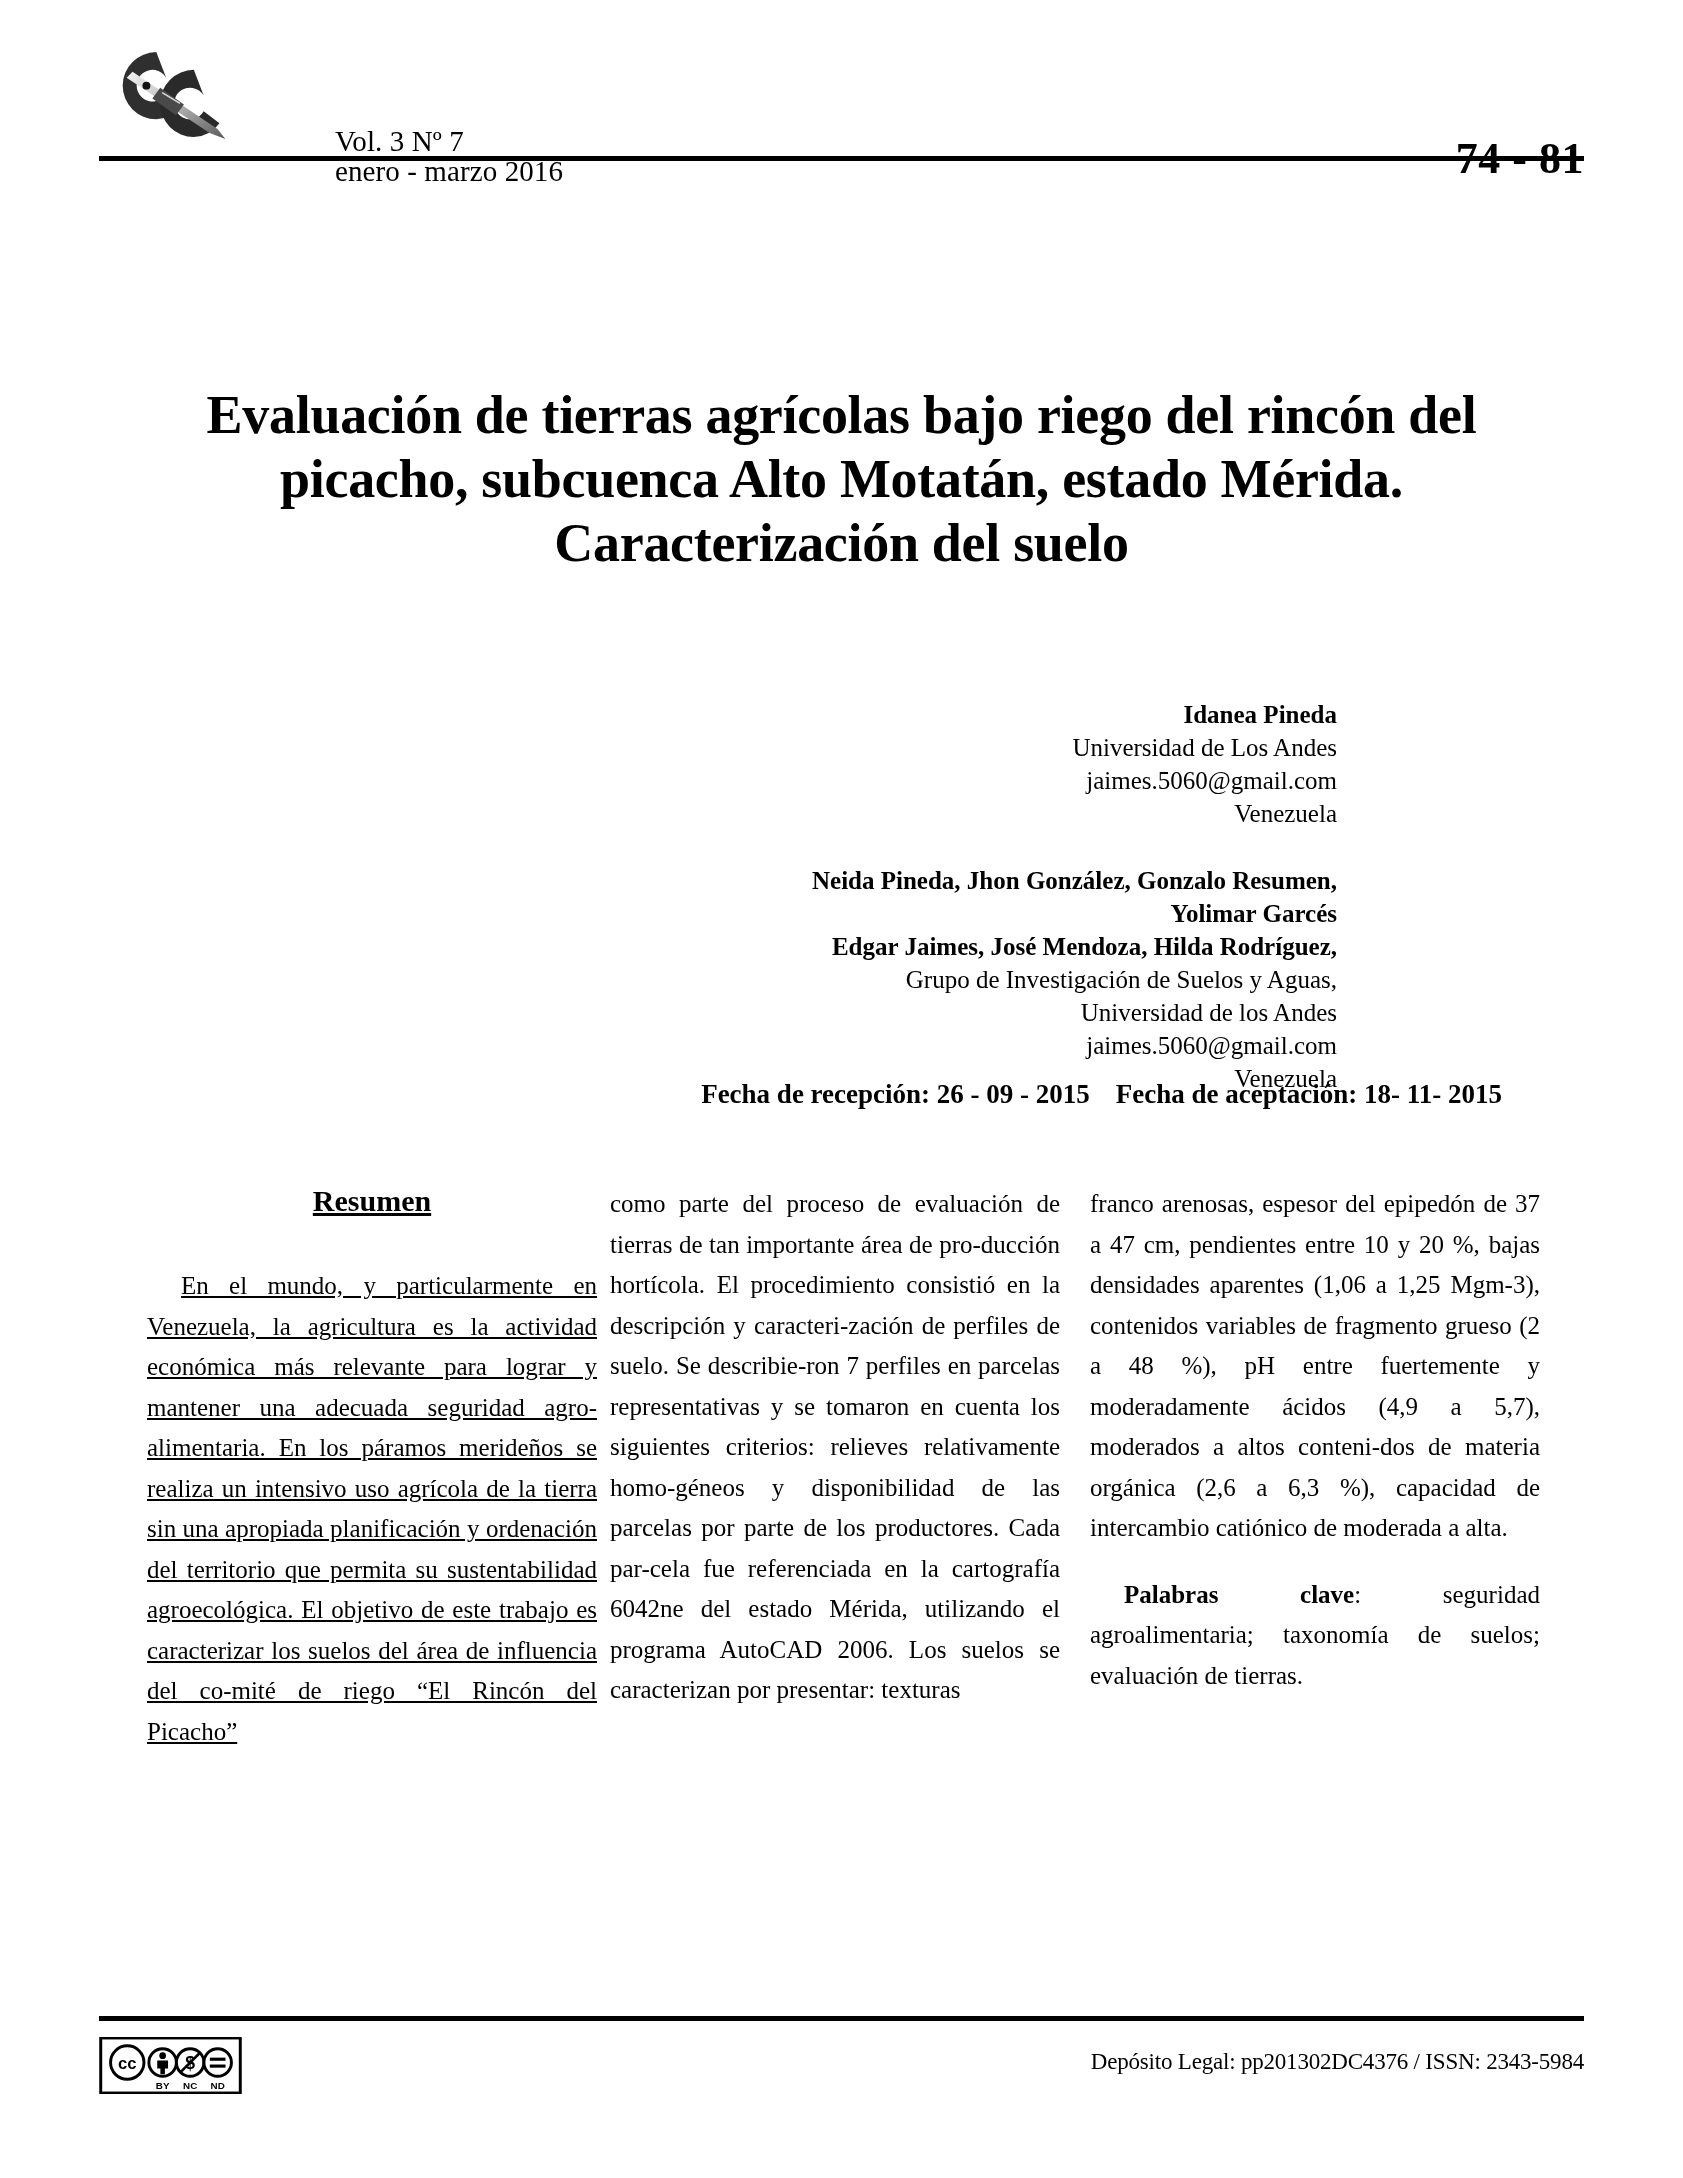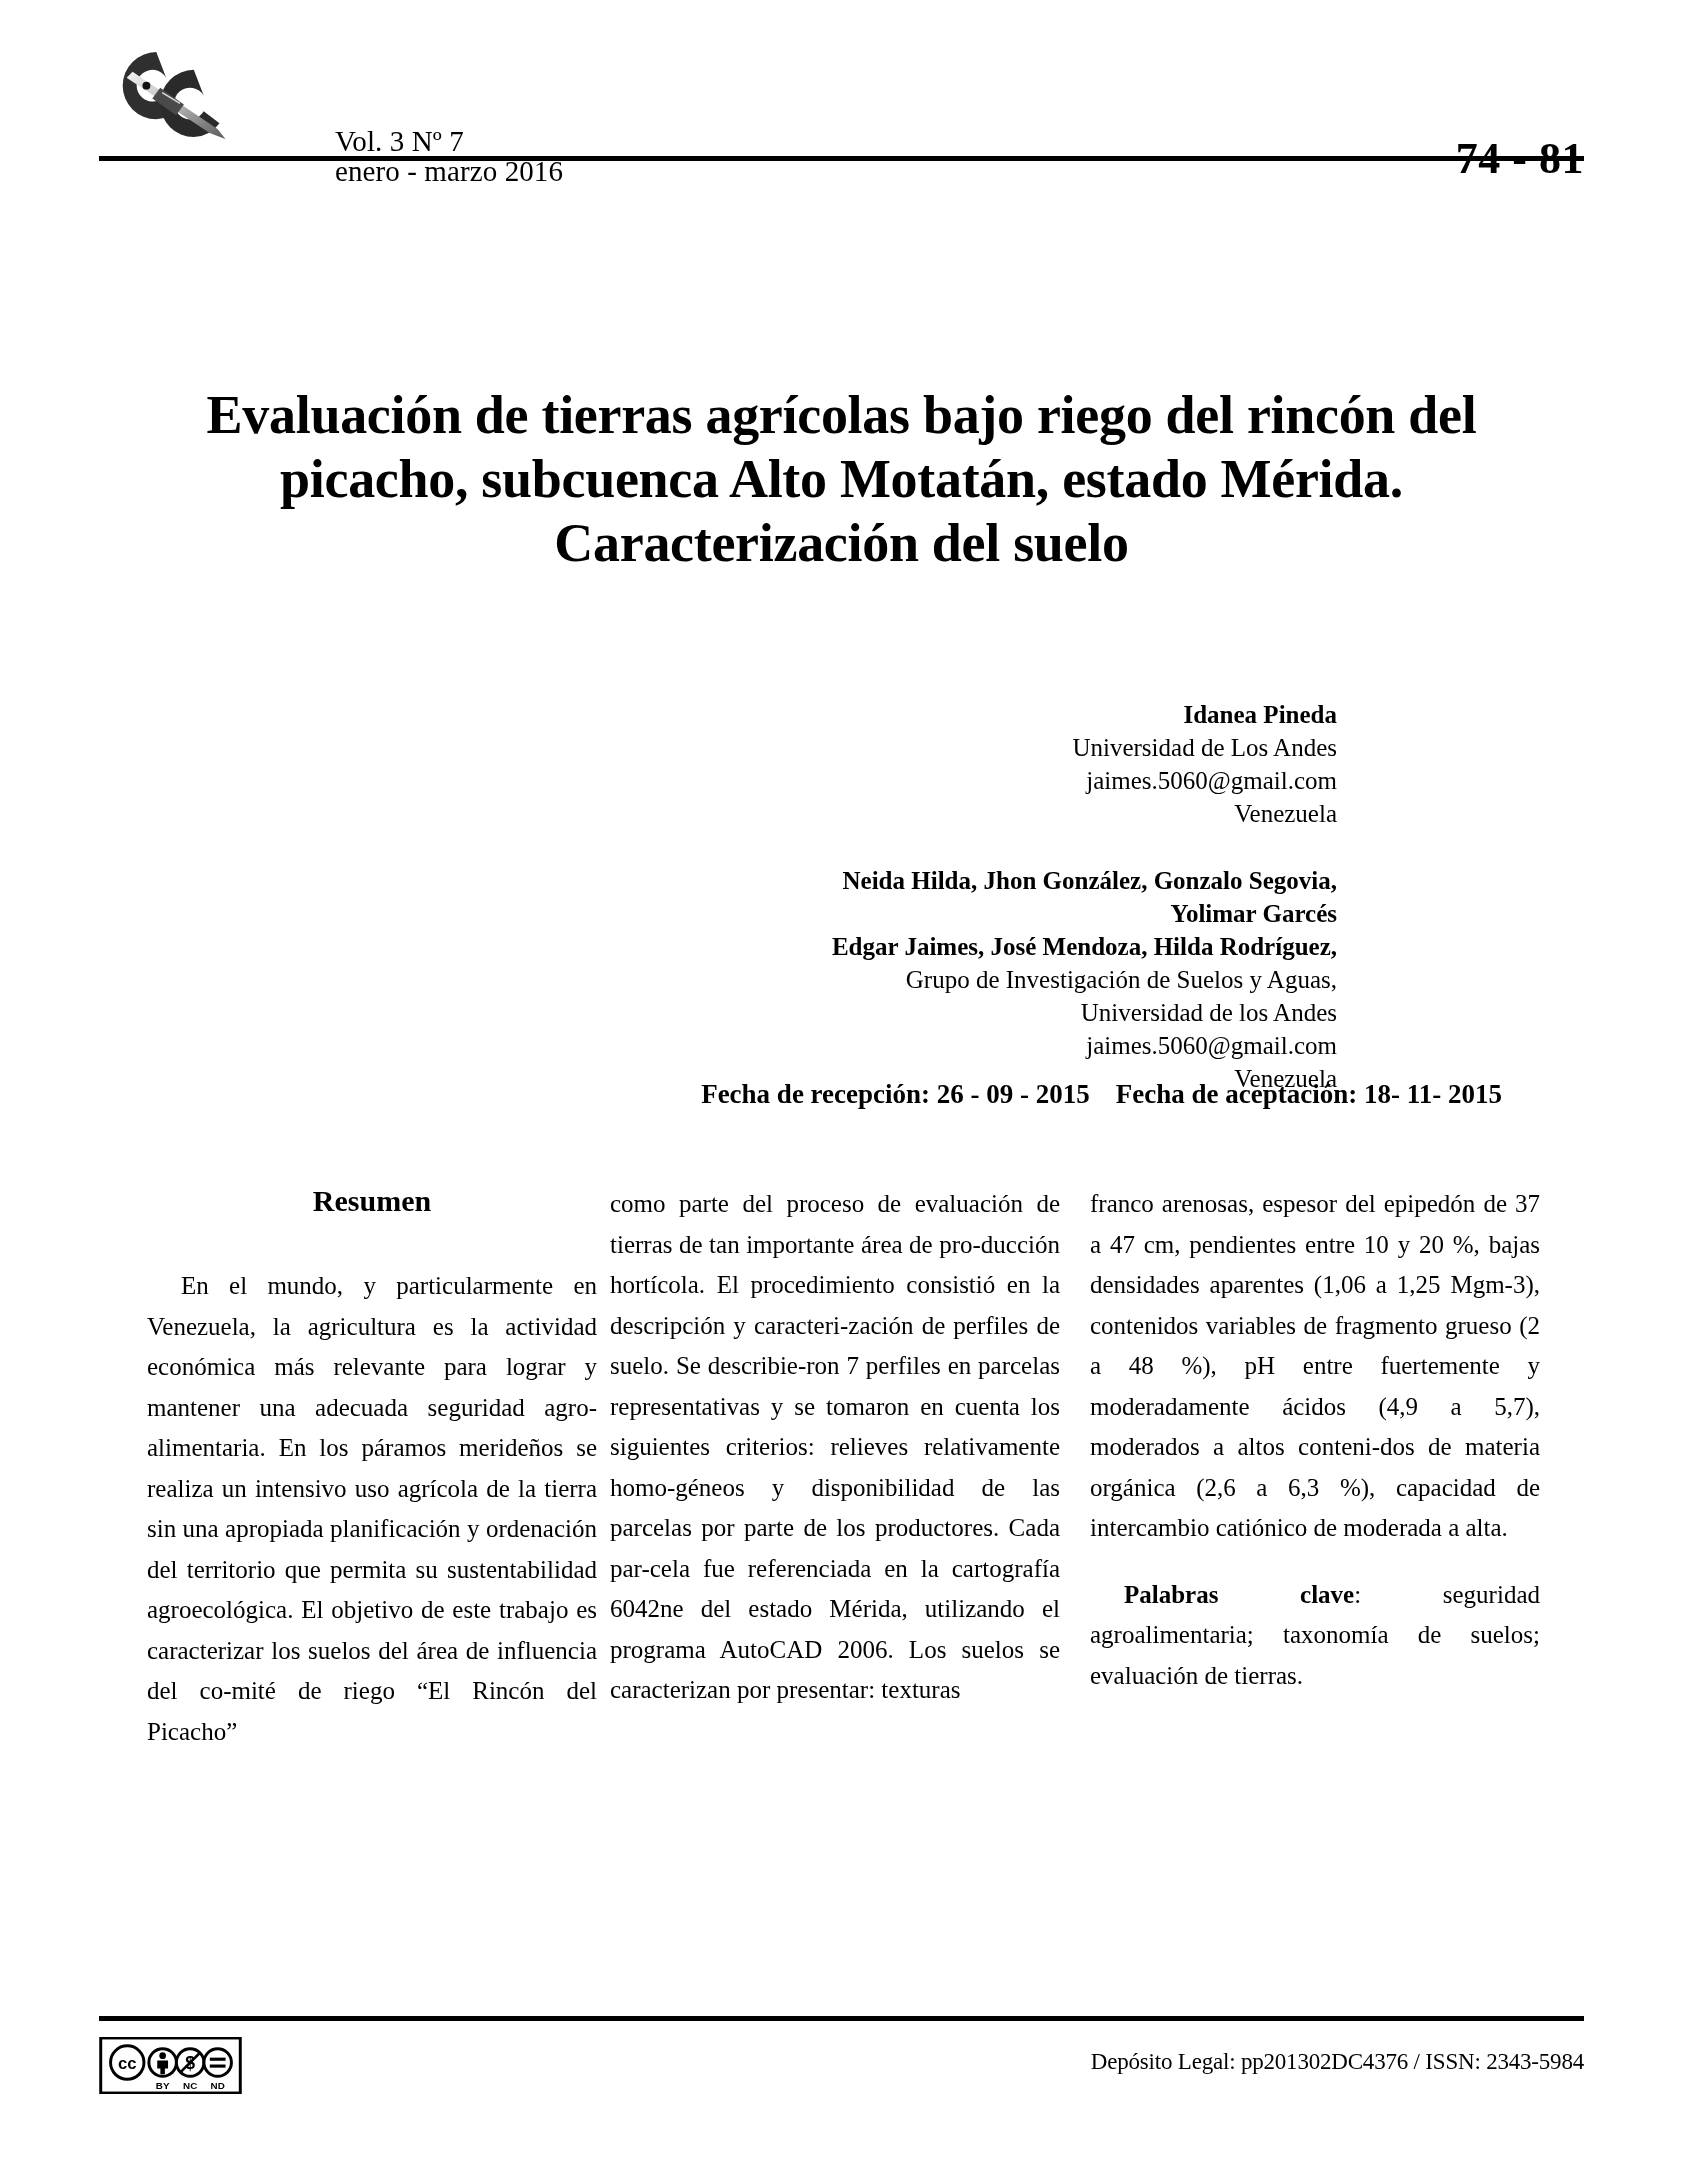--- a/index.html
+++ b/index.html
@@ -123,21 +123,21 @@
     left: 147px;
     top: 1184px;
     width: 1394px;
     height: 713px;
   }
   .col {
     position: absolute;
     top: 0;
     width: 450px;
   }
-  .col-1 { left: 0px; }
+  .col-1 { left: 0px; text-decoration: underline; }
   .col-2 { left: 463px; }
   .col-3 { left: 943px; }
 
   .col-heading {
     text-align: center;
     font-weight: bold;
     font-size: 30px;
     margin: 0 0 48px 0;
   }
   .para {
@@ -224,21 +224,21 @@
     <div class="auth-block">
       <div class="auth-names">Idanea Pineda</div>
       <div class="auth-meta">Universidad de Los Andes</div>
       <div class="auth-meta">jaimes.5060@gmail.com</div>
       <div class="auth-meta">Venezuela</div>
     </div>
 
     <div class="gap-between-blocks"></div>
 
     <div class="auth-block">
-      <div class="auth-names">Neida Hilda, Jhon González, Gonzalo Segovia,</div>
+      <div class="auth-names">Neida Pineda, Jhon González, Gonzalo Resumen,</div>
       <div class="auth-names">Yolimar Garcés</div>
       <div class="auth-names">Edgar Jaimes, José Mendoza, Hilda Rodríguez,</div>
       <div class="auth-meta">Grupo de Investigación de Suelos y Aguas,</div>
       <div class="auth-meta">Universidad de los Andes</div>
       <div class="auth-meta">jaimes.5060@gmail.com</div>
       <div class="auth-meta">Venezuela</div>
     </div>
   </div>
 
   <div class="dates">

